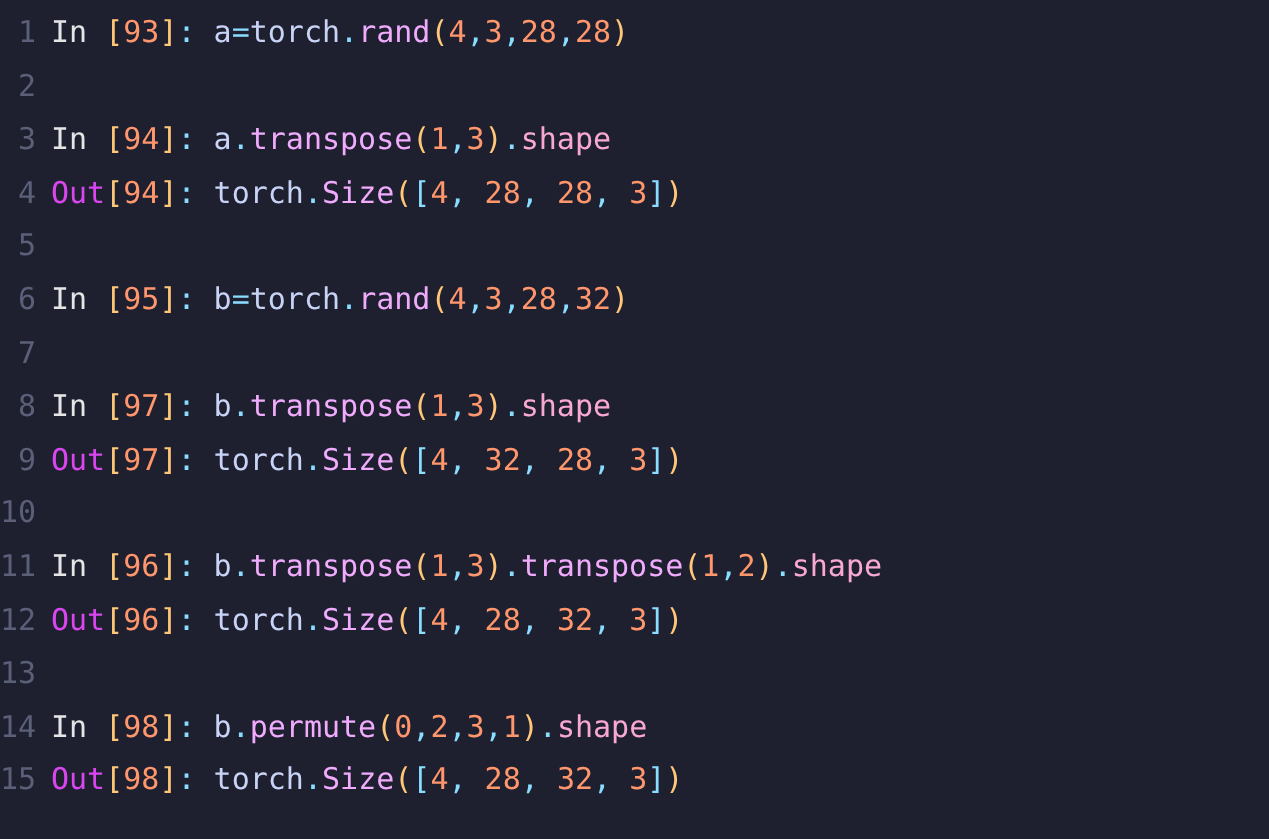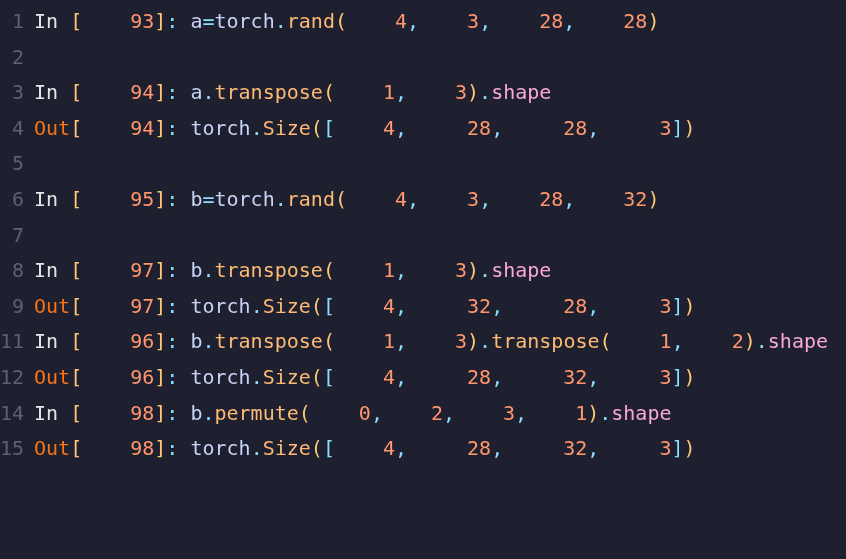--- a/index.html
+++ b/index.html
@@ -23,42 +23,44 @@
       text-align: right;
       color: #5b6078;
       padding-right: 10px;
       flex-shrink: 0;
       user-select: none;
     }
     .content {
       flex: 1;
     }
     .t-in   { color: #e5e5e5; }
-    .t-out  { color: #f97316; }
-    .t-num  { color: #ff966c; margin-left: 48px; }
+    .t-out  { color: #d946ef; }
+    .t-num  { color: #ff966c; }
     .t-var  { color: #c8d3f5; }
     .t-op   { color: #89ddff; }
     .t-attr { color: #f9a8d4; }
-    .t-fn   { color: #fdba74; }
+    .t-fn   { color: #f0abfc; }
     .t-par  { color: #ffc777; }
     .t-br   { color: #89ddff; }
     .t-pun  { color: #89ddff; }
     .t-col  { color: #89ddff; }
     .t-comma{ color: #89ddff; }
   </style>
 </head>
 <body>
 
 <div id="editor">
     <div class="line"><span class="lineno">1</span><span class="content"><span class="t-in">In </span><span class="t-par">[</span><span class="t-num">93</span><span class="t-par">]</span><span class="t-col">: </span><span class="t-var">a</span><span class="t-op">=</span><span class="t-var">torch</span><span class="t-pun">.</span><span class="t-fn">rand</span><span class="t-par">(</span><span class="t-num">4</span><span class="t-comma">,</span><span class="t-num">3</span><span class="t-comma">,</span><span class="t-num">28</span><span class="t-comma">,</span><span class="t-num">28</span><span class="t-par">)</span></span></div>
     <div class="line"><span class="lineno">2</span><span class="content"></span></div>
     <div class="line"><span class="lineno">3</span><span class="content"><span class="t-in">In </span><span class="t-par">[</span><span class="t-num">94</span><span class="t-par">]</span><span class="t-col">: </span><span class="t-var">a</span><span class="t-pun">.</span><span class="t-fn">transpose</span><span class="t-par">(</span><span class="t-num">1</span><span class="t-comma">,</span><span class="t-num">3</span><span class="t-par">)</span><span class="t-pun">.</span><span class="t-attr">shape</span></span></div>
     <div class="line"><span class="lineno">4</span><span class="content"><span class="t-out">Out</span><span class="t-par">[</span><span class="t-num">94</span><span class="t-par">]</span><span class="t-col">: </span><span class="t-var">torch</span><span class="t-pun">.</span><span class="t-fn">Size</span><span class="t-par">(</span><span class="t-br">[</span><span class="t-num">4</span><span class="t-comma">, </span><span class="t-num">28</span><span class="t-comma">, </span><span class="t-num">28</span><span class="t-comma">, </span><span class="t-num">3</span><span class="t-br">]</span><span class="t-par">)</span></span></div>
     <div class="line"><span class="lineno">5</span><span class="content"></span></div>
     <div class="line"><span class="lineno">6</span><span class="content"><span class="t-in">In </span><span class="t-par">[</span><span class="t-num">95</span><span class="t-par">]</span><span class="t-col">: </span><span class="t-var">b</span><span class="t-op">=</span><span class="t-var">torch</span><span class="t-pun">.</span><span class="t-fn">rand</span><span class="t-par">(</span><span class="t-num">4</span><span class="t-comma">,</span><span class="t-num">3</span><span class="t-comma">,</span><span class="t-num">28</span><span class="t-comma">,</span><span class="t-num">32</span><span class="t-par">)</span></span></div>
     <div class="line"><span class="lineno">7</span><span class="content"></span></div>
     <div class="line"><span class="lineno">8</span><span class="content"><span class="t-in">In </span><span class="t-par">[</span><span class="t-num">97</span><span class="t-par">]</span><span class="t-col">: </span><span class="t-var">b</span><span class="t-pun">.</span><span class="t-fn">transpose</span><span class="t-par">(</span><span class="t-num">1</span><span class="t-comma">,</span><span class="t-num">3</span><span class="t-par">)</span><span class="t-pun">.</span><span class="t-attr">shape</span></span></div>
     <div class="line"><span class="lineno">9</span><span class="content"><span class="t-out">Out</span><span class="t-par">[</span><span class="t-num">97</span><span class="t-par">]</span><span class="t-col">: </span><span class="t-var">torch</span><span class="t-pun">.</span><span class="t-fn">Size</span><span class="t-par">(</span><span class="t-br">[</span><span class="t-num">4</span><span class="t-comma">, </span><span class="t-num">32</span><span class="t-comma">, </span><span class="t-num">28</span><span class="t-comma">, </span><span class="t-num">3</span><span class="t-br">]</span><span class="t-par">)</span></span></div>
+    <div class="line"><span class="lineno">10</span><span class="content"></span></div>
     <div class="line"><span class="lineno">11</span><span class="content"><span class="t-in">In </span><span class="t-par">[</span><span class="t-num">96</span><span class="t-par">]</span><span class="t-col">: </span><span class="t-var">b</span><span class="t-pun">.</span><span class="t-fn">transpose</span><span class="t-par">(</span><span class="t-num">1</span><span class="t-comma">,</span><span class="t-num">3</span><span class="t-par">)</span><span class="t-pun">.</span><span class="t-fn">transpose</span><span class="t-par">(</span><span class="t-num">1</span><span class="t-comma">,</span><span class="t-num">2</span><span class="t-par">)</span><span class="t-pun">.</span><span class="t-attr">shape</span></span></div>
     <div class="line"><span class="lineno">12</span><span class="content"><span class="t-out">Out</span><span class="t-par">[</span><span class="t-num">96</span><span class="t-par">]</span><span class="t-col">: </span><span class="t-var">torch</span><span class="t-pun">.</span><span class="t-fn">Size</span><span class="t-par">(</span><span class="t-br">[</span><span class="t-num">4</span><span class="t-comma">, </span><span class="t-num">28</span><span class="t-comma">, </span><span class="t-num">32</span><span class="t-comma">, </span><span class="t-num">3</span><span class="t-br">]</span><span class="t-par">)</span></span></div>
+    <div class="line"><span class="lineno">13</span><span class="content"></span></div>
     <div class="line"><span class="lineno">14</span><span class="content"><span class="t-in">In </span><span class="t-par">[</span><span class="t-num">98</span><span class="t-par">]</span><span class="t-col">: </span><span class="t-var">b</span><span class="t-pun">.</span><span class="t-fn">permute</span><span class="t-par">(</span><span class="t-num">0</span><span class="t-comma">,</span><span class="t-num">2</span><span class="t-comma">,</span><span class="t-num">3</span><span class="t-comma">,</span><span class="t-num">1</span><span class="t-par">)</span><span class="t-pun">.</span><span class="t-attr">shape</span></span></div>
     <div class="line"><span class="lineno">15</span><span class="content"><span class="t-out">Out</span><span class="t-par">[</span><span class="t-num">98</span><span class="t-par">]</span><span class="t-col">: </span><span class="t-var">torch</span><span class="t-pun">.</span><span class="t-fn">Size</span><span class="t-par">(</span><span class="t-br">[</span><span class="t-num">4</span><span class="t-comma">, </span><span class="t-num">28</span><span class="t-comma">, </span><span class="t-num">32</span><span class="t-comma">, </span><span class="t-num">3</span><span class="t-br">]</span><span class="t-par">)</span></span></div>
   </div>
 
 </body></html>

